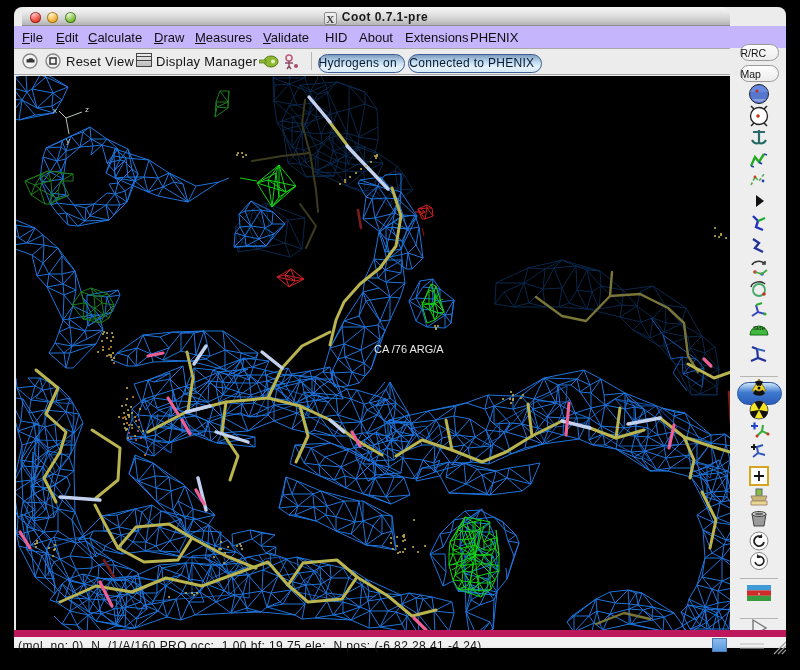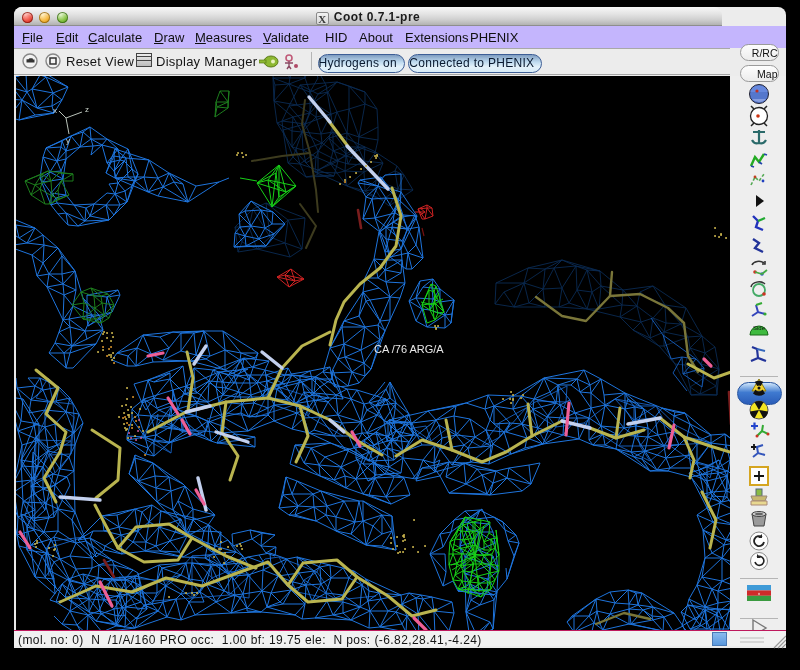--- a/index.html
+++ b/index.html
@@ -1,18 +1,18 @@
 <!DOCTYPE html>
 <html><head><meta charset="utf-8"><style>
 *{margin:0;padding:0;box-sizing:border-box}
 html,body{width:800px;height:670px;background:#000;overflow:hidden;
  font-family:"Liberation Sans",sans-serif}
 #win{position:absolute;left:14px;top:7px;width:772px;height:641px;
  border-radius:8px 8px 0 0;background:#ececec}
-#title{position:absolute;left:0;top:0;width:708px;height:19px;
+#title{position:absolute;left:8px;top:0;width:708px;height:19px;
  border-radius:8px 8px 0 0;
  background:linear-gradient(#f7f7f7,#e3e3e3 40%,#cfcfcf 70%,#b2b2b2);
  border-bottom:1px solid #8e8e8e}
 .tl{position:absolute;top:5.3px;width:11px;height:11px;border-radius:50%}
 #tl-r{left:7.7px;background:radial-gradient(circle at 35% 28%,#ffb0a8,#ee4f42 55%,#b3281e);box-shadow:inset 0 0 0 1px rgba(130,20,10,.75),inset 0 2px 2px rgba(255,255,255,.55)}
 #tl-y{left:25.2px;background:radial-gradient(circle at 35% 28%,#ffeebb,#f5b63c 55%,#c78a14);box-shadow:inset 0 0 0 1px rgba(140,95,5,.75),inset 0 2px 2px rgba(255,255,255,.55)}
 #tl-g{left:43px;background:radial-gradient(circle at 35% 28%,#ddf2c4,#84c242 55%,#55941e);box-shadow:inset 0 0 0 1px rgba(50,100,15,.75),inset 0 2px 2px rgba(255,255,255,.55)}
 #ttext{position:absolute;top:2.5px;left:0;width:100%;text-align:center;
  font-size:12px;font-weight:bold;color:#1b1b1b;letter-spacing:.45px}
 #xicon{display:inline-block;width:13px;height:13px;border:1px solid #8a8a8a;
@@ -29,23 +29,23 @@
 #dmicon b{display:block;height:3.3px;border-bottom:1.5px solid #444}
 #tsep{position:absolute;left:297px;top:3px;width:1px;height:18px;background:#b5b5b5}
 .pill{position:absolute;top:5px;height:18.5px;border:1.6px solid #3d5e96;border-radius:9.5px;
  background:linear-gradient(#7e9cc0,#c0dcf0 42%,#e4f2fa 70%,#d8ecf8);
  font-size:12px;color:#0a1a30;text-align:left;line-height:17px;letter-spacing:.3px}
 #canvwrap{position:absolute;left:0;top:69px;width:716px;height:561px;
  background:#000;border-left:2px solid #e8e8e8;border-top:1px solid #dcdcdc}
 #sidebar{position:absolute;left:716px;top:69px;width:56px;height:561px;background:#eeeeee}
 .spill{position:absolute;width:39px;height:17px;border:1px solid #9a9a9a;border-radius:8.5px;
  background:linear-gradient(#fdfdfd,#ececec);font-size:10.5px;color:#111;
- text-align:right;line-height:16px;left:725.5px}
+ text-align:left;line-height:16px;left:725.5px}
 #statusbar{position:absolute;left:0;top:623px;width:772px;height:16px;
- background:#f1f1f1;border-top:1px solid #be185d;font-size:12px;color:#141414}
+ background:#f1f1f1;border-top:7px solid #be185d;font-size:12px;color:#141414}
 #stext{position:absolute;left:4px;top:2px;white-space:pre;letter-spacing:.42px}
 #sblue{position:absolute;left:698px;top:1px;width:15px;height:14px;
  background:linear-gradient(#8abbee,#5a98dd);border:1px solid #4a7ab5}
 .icon{position:absolute;left:718px;width:54px;text-align:center}
 </style></head><body>
 <div id="win">
  <div id="title">
       <div id="ttext"><span id="xicon">X</span>Coot 0.7.1-pre</div>
   <div class="tl" id="tl-r"></div>
       <div class="tl" id="tl-y"></div>

